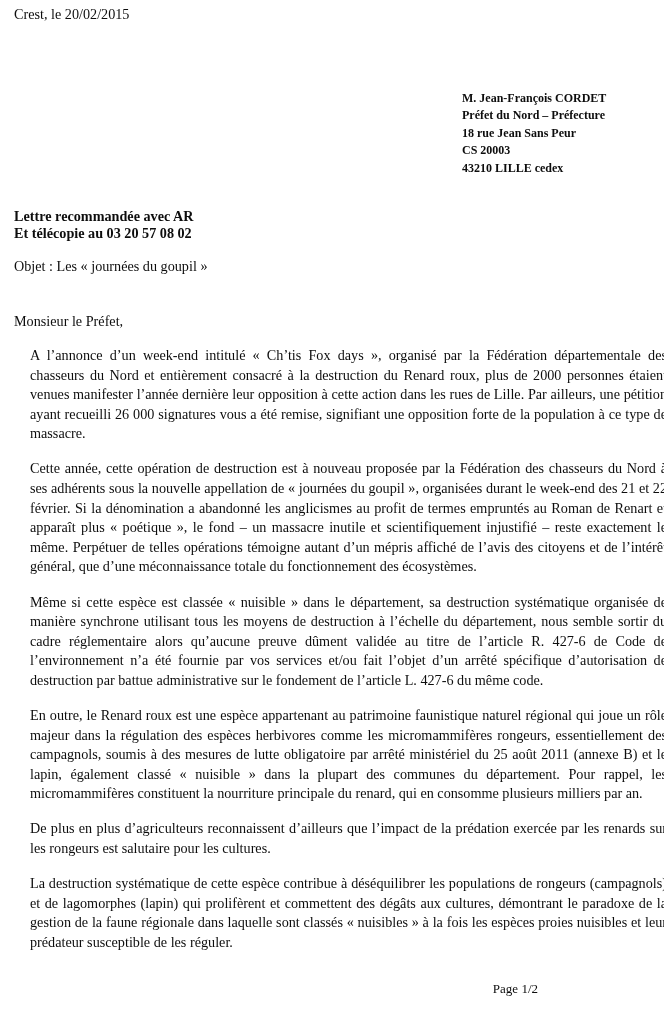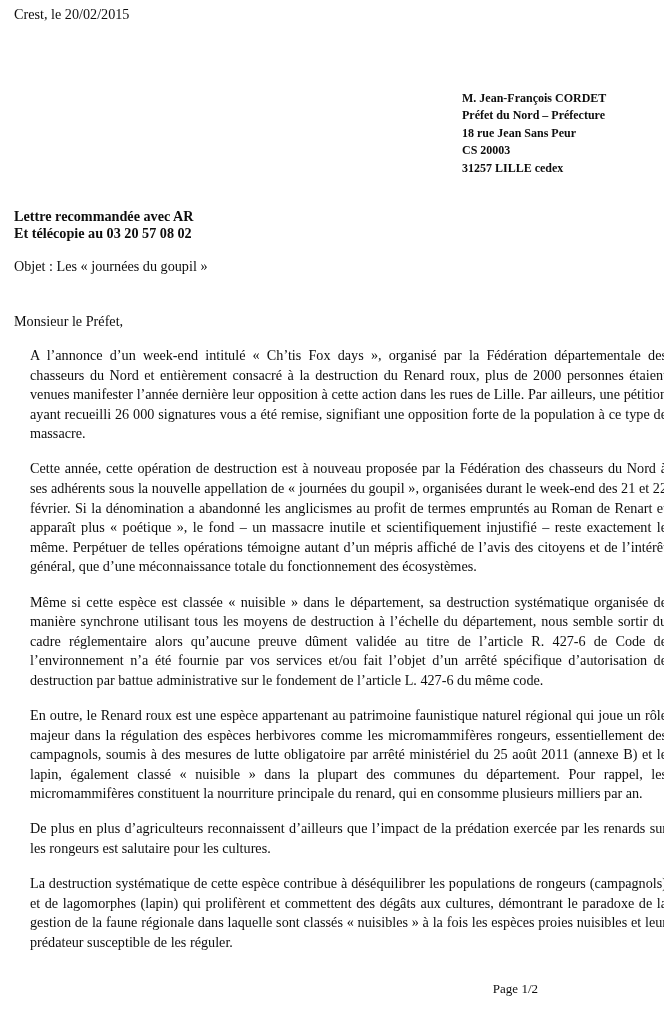--- a/index.html
+++ b/index.html
@@ -102,21 +102,21 @@
 
 <div class="page">
 
   <div class="date-line">Crest, le 20/02/2015</div>
 
   <div class="address-block">
     <div>M. Jean-François CORDET</div>
     <div>Préfet du Nord – Préfecture</div>
     <div>18 rue Jean Sans Peur</div>
     <div>CS 20003</div>
-    <div>31257 LILLE cedex</div>
+    <div>43210 LILLE cedex</div>
   </div>
 
   <div class="send-mode">
     <div>Lettre recommandée avec AR</div>
     <div>Et télécopie au 03 20 57 08 02</div>
   </div>
 
   <div class="subject">Objet : Les « journées du goupil »</div>
 
   <div class="salutation">Monsieur le Préfet,</div>

